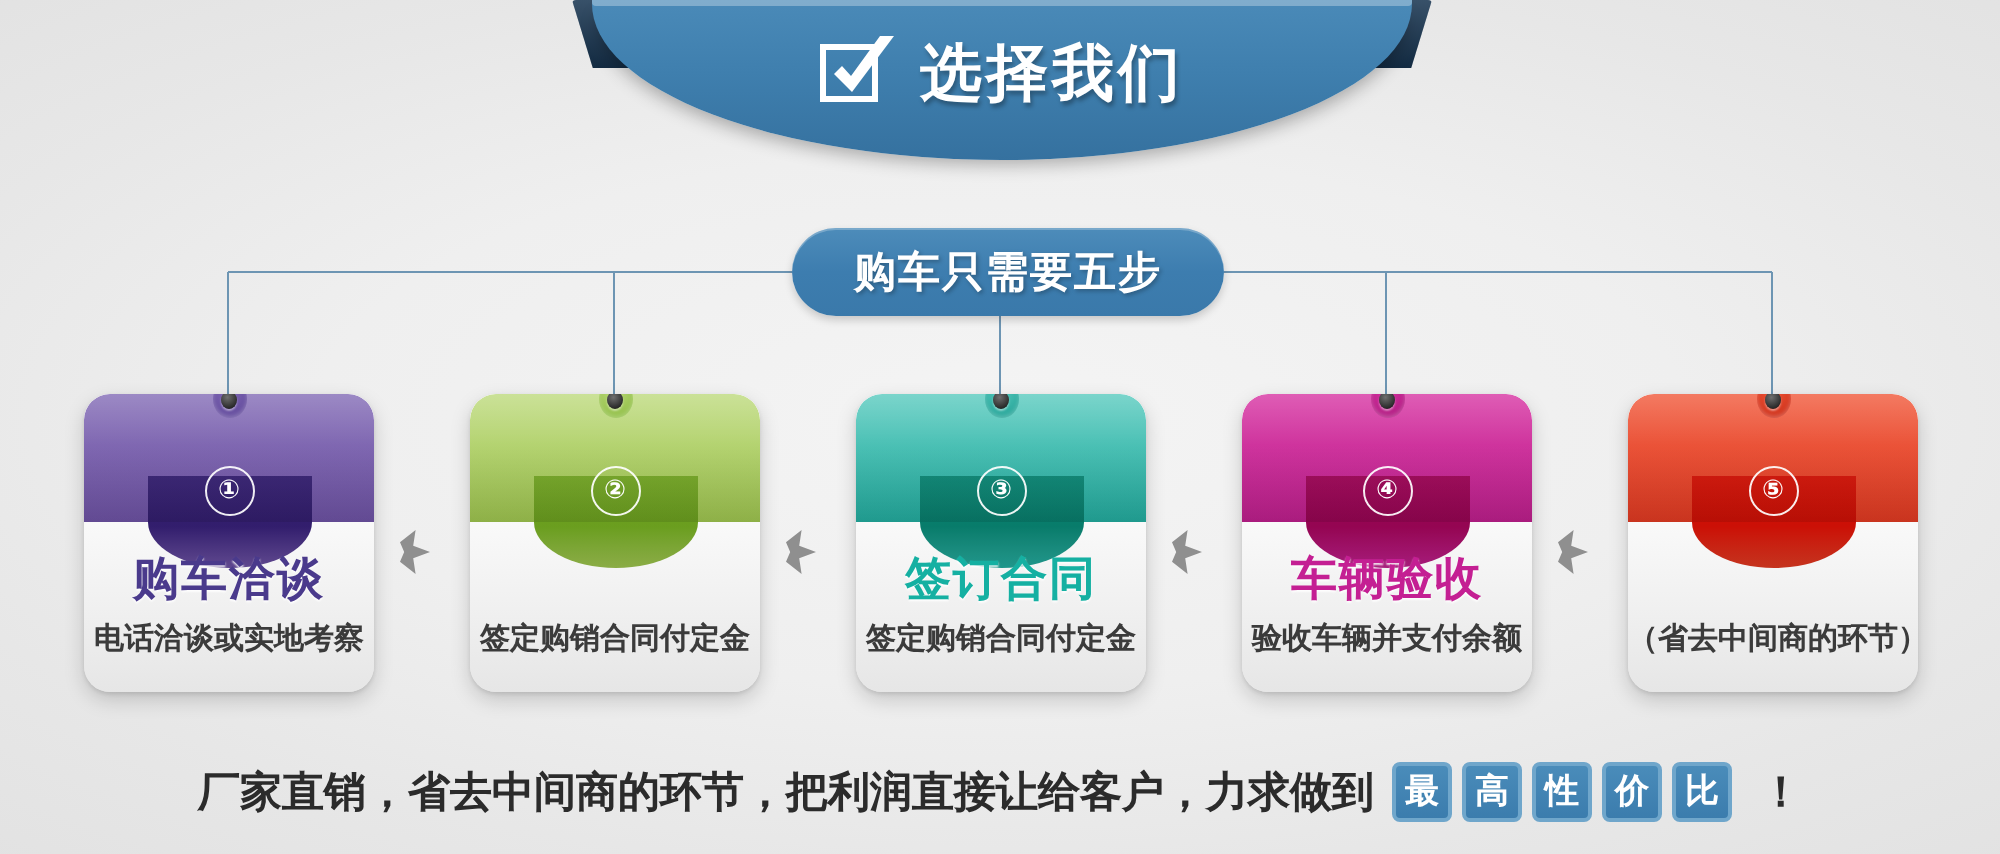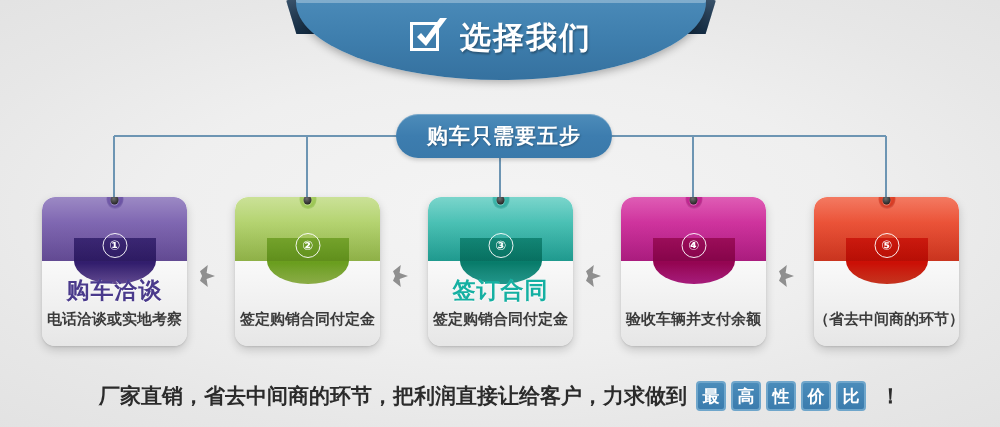--- a/index.html
+++ b/index.html
@@ -225,20 +225,21 @@
   </div>
 
   <div class="card" style="left:621px">
     <div class="band" style="background: linear-gradient(rgb(214, 47, 160) 0%, rgb(189, 31, 140) 100%);">
         <div class="tab" style="background: linear-gradient(rgb(189, 31, 140) 0%, rgb(189, 31, 140) 55%, rgba(0, 0, 0, 0.12) 100%), linear-gradient(rgb(214, 47, 160) 0%, rgb(189, 31, 140) 100%); background-blend-mode: multiply;"></div>
       </div>
     <div class="pin" style="background: radial-gradient(circle at 45% 30%, rgb(214, 47, 160), rgb(168, 26, 124));">
         <i></i>
       </div>
     <div class="num">④</div>
+    <div class="card-title" style="color: rgb(196, 31, 147);">车辆验收</div>
     <div class="card-desc">验收车辆并支付余额</div>
   </div>
 
   <div class="card" style="left:814px">
     <div class="band" style="background: linear-gradient(rgb(240, 84, 53) 0%, rgb(224, 58, 34) 100%);">
         <div class="tab" style="background: linear-gradient(rgb(224, 58, 34) 0%, rgb(224, 58, 34) 55%, rgba(0, 0, 0, 0.12) 100%), linear-gradient(rgb(240, 84, 53) 0%, rgb(224, 58, 34) 100%); background-blend-mode: multiply;"></div>
       </div>
     <div class="pin" style="background: radial-gradient(circle at 45% 30%, rgb(240, 84, 53), rgb(198, 42, 22));">
         <i></i>
       </div>

